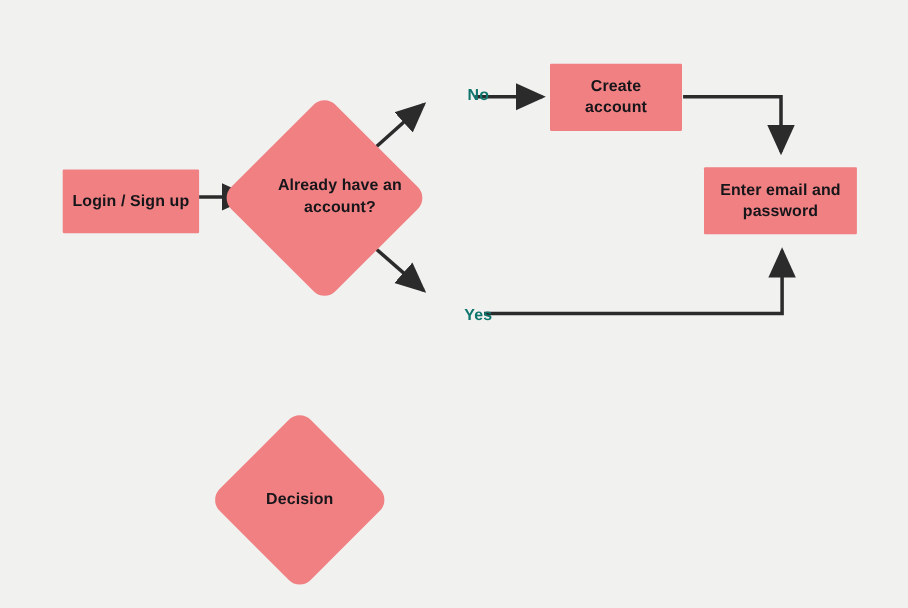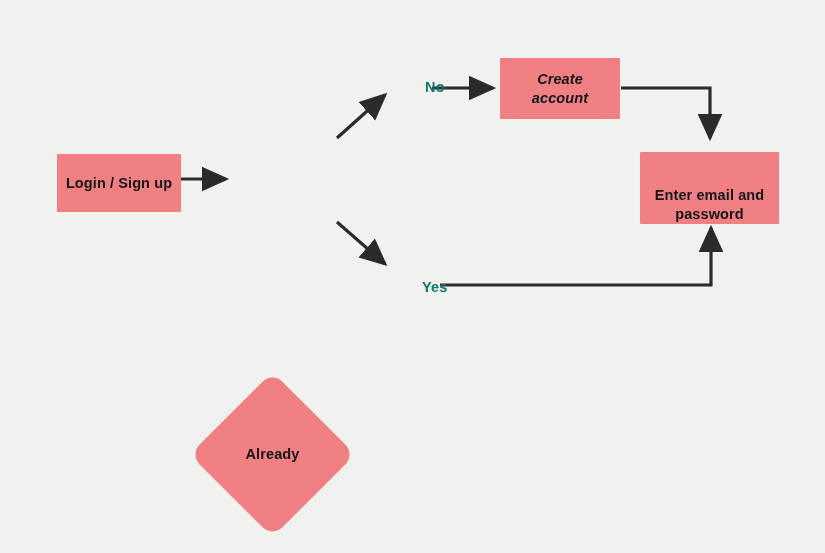--- a/index.html
+++ b/index.html
@@ -109,32 +109,36 @@
 
     <line x1="337" y1="222" x2="385" y2="264" stroke="#2b2b2b" stroke-width="3.2" marker-end="url(#arrowhead)"></line>
 
     <path d="M 440 285 L 711 285 L 711 228" fill="none" stroke="#2b2b2b" stroke-width="3.2" marker-end="url(#arrowhead)"></path>
   </svg>
 
   <div class="node process" style="left:57px; top:154px; width:124px; height:58px;">
     <span class="inner-text">Login / Sign up</span>
   </div>
 
+  <div class="decision-wrap" style="left:228px; top:113px; width:134px; height:134px;">
+    <div class="decision-shape"></div>
+    <div class="decision-label" style="padding:0 14px;">Already have an account?</div>
+  </div>
 
-  <div class="node process" style="left:500px; top:58px; width:120px; height:61px;font-style:italic;">
+  <div class="node process" style="left:500px; top:58px; width:120px; height:61px;">
     <span class="inner-text">Create account</span>
   </div>
 
-  <div class="node process" style="left:640px; top:152px; width:139px; height:72px;align-items:flex-end;">
+  <div class="node process" style="left:640px; top:152px; width:139px; height:61px;">
     <span class="inner-text">Enter email and password</span>
   </div>
 
   <div class="edge-label" style="left:399px; top:79px;">No</div>
 
   <div class="edge-label" style="left:396px; top:279px;">Yes</div>
 
 
   <div class="decision-wrap" style="left:214px; top:396px; width:117px; height:117px;">
     <div class="decision-shape"></div>
-    <div class="decision-label">Already</div>
+    <div class="decision-label">Decision</div>
   </div>
 
 </div>
 
 </body></html>

